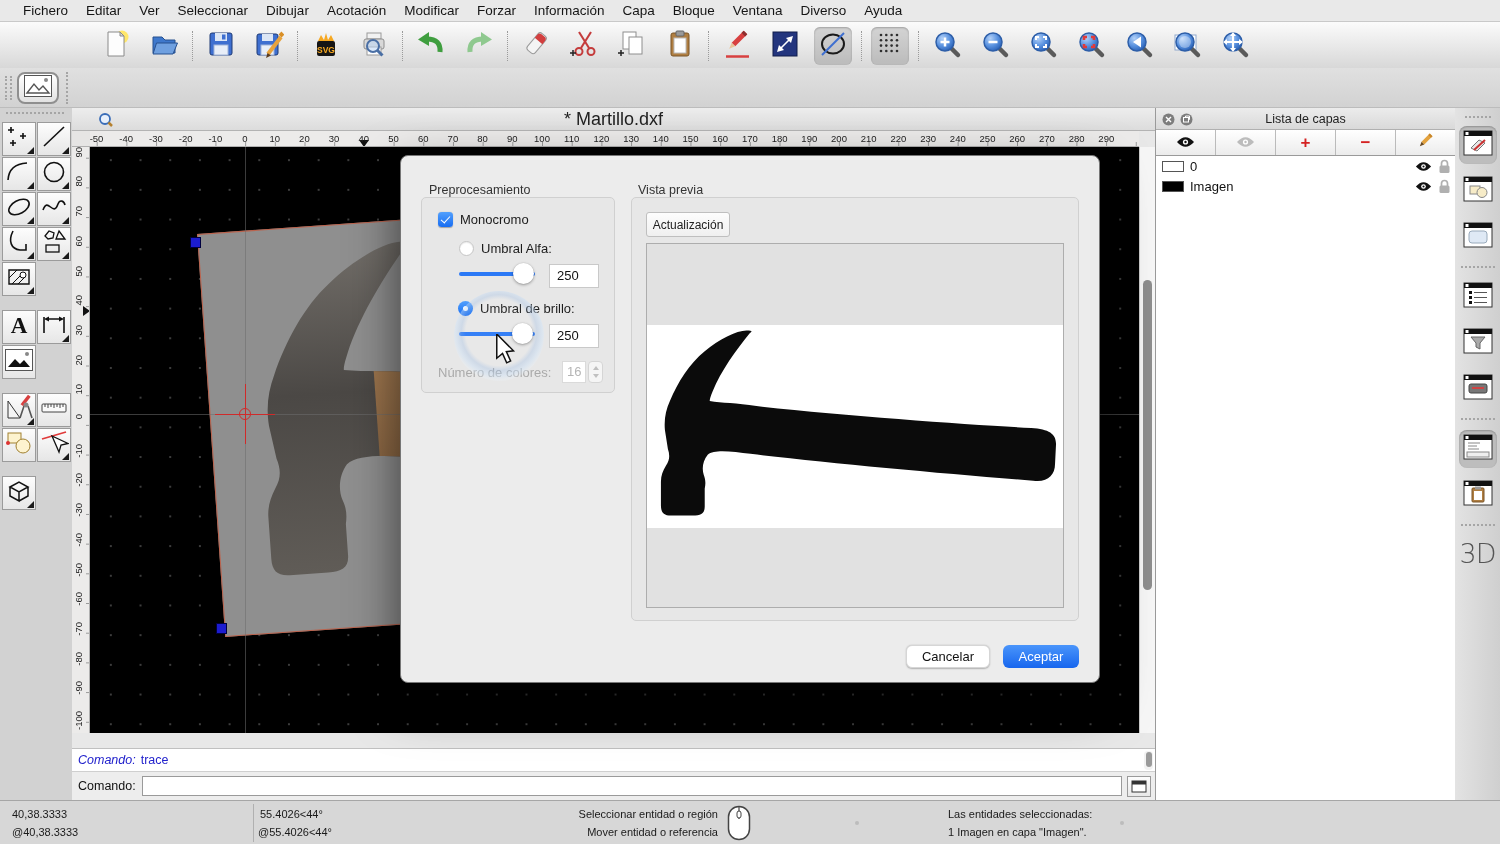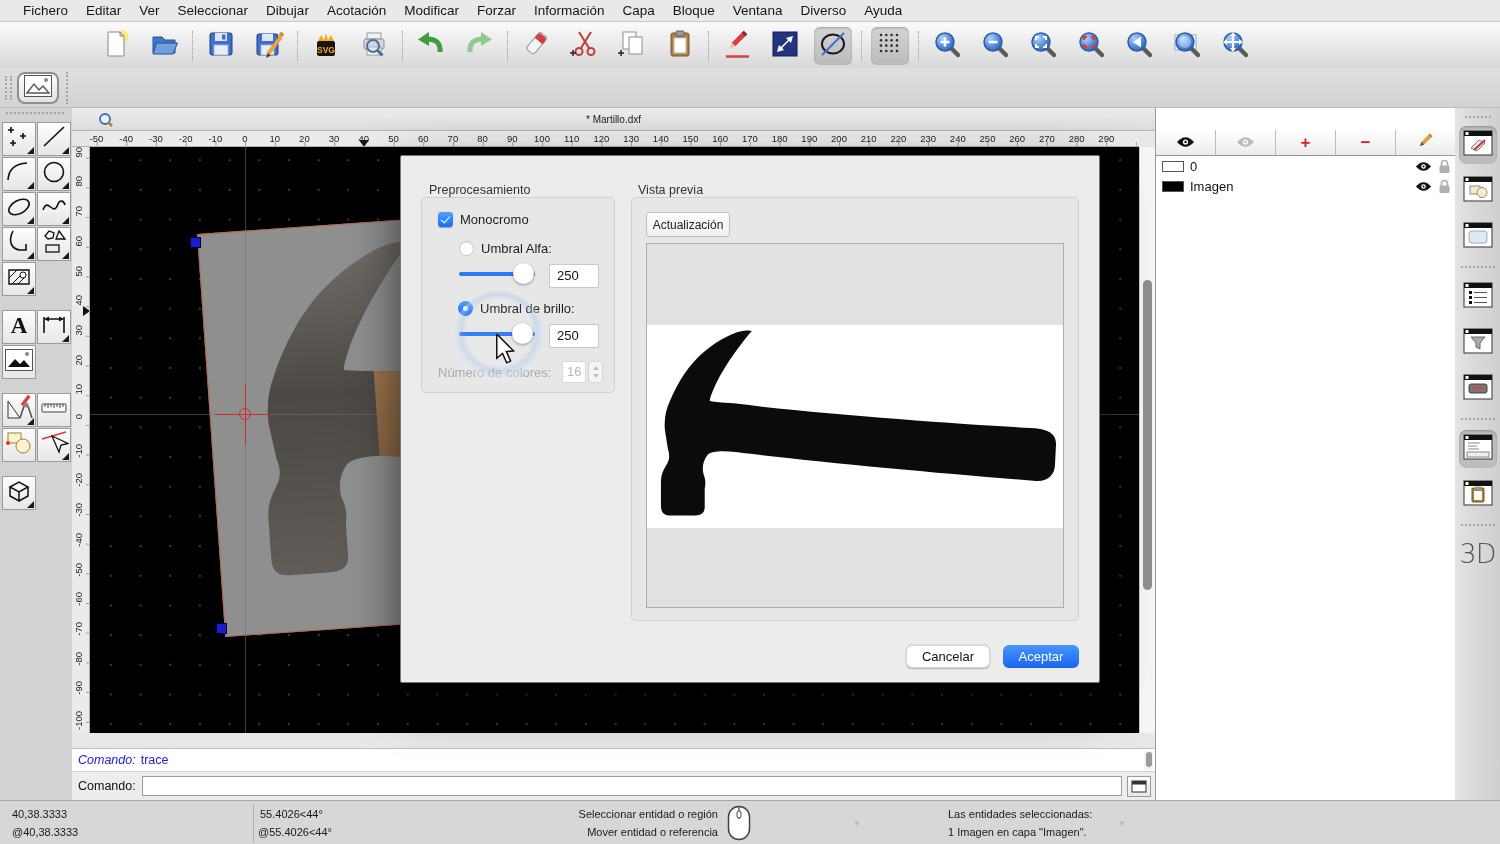--- a/index.html
+++ b/index.html
@@ -27,21 +27,21 @@
   #palette{position:absolute;left:0;top:108px;width:72px;height:692px;background:#d2d2d2}
   #palette-handle{position:absolute;left:6px;top:4px;width:58px;border-top:2px dotted #a5a5a5}
   .pal-btn{position:absolute;width:34px;height:34px;background:linear-gradient(#fdfdfd,#e6e6e6);
            border:1px solid #9b9b9b;display:flex;align-items:center;justify-content:center}
   .pal-btn.sub:after{content:"";position:absolute;right:1px;bottom:1px;
            border-left:7px solid transparent;border-bottom:7px solid #1a1a1a}
   
   #docwin{position:absolute;left:72px;top:108px;width:1083px;height:692px;background:#e8e8e8}
   #doc-titlebar{position:absolute;left:0;top:0;width:1083px;height:23px;background:linear-gradient(#ededed,#dcdcdc);
                 border-bottom:1px solid #b3b3b3;display:flex;align-items:center;justify-content:center}
-  #doc-title{font-size:10px;color:#222}
+  #doc-title{font-size:18px;color:#222}
   #doc-icon{position:absolute;left:26px;top:4px}
   #hruler{position:absolute;left:18px;top:23px;width:1049px;height:16px;background:#ecebea;border-bottom:1px solid #b0b0b0;overflow:hidden;
           background-image:repeating-linear-gradient(to right,transparent 0 28.7px,#9a9a9a 28.7px 29.7px);
           background-size:29.7px 4px;background-repeat:repeat-x;background-position:-22px bottom}
   #vruler{position:absolute;left:0;top:39px;width:18px;height:586px;background:#ecebea;border-right:1px solid #b0b0b0;overflow:hidden;
           background-image:repeating-linear-gradient(to bottom,transparent 0 28.7px,#9a9a9a 28.7px 29.7px);
           background-size:4px 29.7px;background-repeat:repeat-y;background-position:14px -18px}
   #ruler-corner{position:absolute;left:0;top:23px;width:18px;height:16px;background:#e6e5e4;border-bottom:1px solid #b0b0b0}
   .hlab{position:absolute;top:2px;font-size:9.5px;color:#222;transform:translateX(-50%);white-space:nowrap}
   .vlab{position:absolute;left:1px;font-size:9.5px;color:#222;writing-mode:vertical-rl;transform:rotate(180deg);white-space:nowrap}
@@ -106,21 +106,21 @@
   #statusbar{position:absolute;left:0;top:800px;width:1500px;height:44px;background:#d7d7d7;border-top:1px solid #a6a6a6;font-size:11px;color:#1a1a1a}
   #statusbar .line1{position:absolute;top:7px}
   #statusbar .line2{position:absolute;top:25px}
   #sb-div1{position:absolute;left:253px;top:3px;height:38px;border-left:1px solid #b0b0b0}
   #sb-hints{position:absolute;left:450px;top:0;width:268px;text-align:right}
   #sb-mouse{position:absolute;left:727px;top:4px}
   #sb-sel{position:absolute;left:948px;top:0}
   .sb-dot{position:absolute;top:20px;width:4px;height:4px;border-radius:2px;background:#bcbcbc}
   
   #dialog{position:absolute;left:400px;top:155px;width:700px;height:528px;background:#ececec;border:1px solid #777;
-          border-radius:2px;box-shadow:0 18px 50px rgba(0,0,0,.6);z-index:40;font-size:13px;color:#1c1c1c}
+          border-radius:8px;box-shadow:0 18px 50px rgba(0,0,0,.6);z-index:40;font-size:13px;color:#1c1c1c}
   .group-title{position:absolute;font-size:12.5px;color:#333}
   .groupbox{position:absolute;background:#e7e7e7;border:1px solid #d0d0d0;border-radius:5px}
   #chk-mono{position:absolute;left:37px;top:56px;width:15px;height:15px;border-radius:3.5px;
             background:linear-gradient(#52a0fd,#176df2);box-shadow:0 0.5px 1px rgba(0,0,0,.3)}
   #chk-mono:after{content:"";position:absolute;left:4.5px;top:2px;width:4px;height:8px;border:solid #fff;border-width:0 1.8px 1.8px 0;transform:rotate(42deg)}
   .radio{position:absolute;width:15px;height:15px;border-radius:50%}
   .radio.off{background:#fff;border:1px solid #c5c5c5;box-shadow:inset 0 1px 1px rgba(0,0,0,.08)}
   .radio.on{background:linear-gradient(#52a0fd,#176df2)}
   .radio.on:after{content:"";position:absolute;left:5px;top:5px;width:5px;height:5px;border-radius:50%;background:#fff}
   .dlg-label{position:absolute;white-space:nowrap}
@@ -611,20 +611,32 @@
       <div id="cmd-detach">
           <svg width="16" height="13" viewBox="0 0 16 13">
             <rect x="1" y="1" width="14" height="11" fill="#fff" stroke="#333"></rect>
             <rect x="1" y="1" width="14" height="3.5" fill="#333"></rect>
           </svg>
         </div>
     </div>
   </div>
 
   <div id="layers">
+    <div id="layers-header">
+      <span id="layers-close"><svg width="13" height="13" viewBox="0 0 13 13">
+            <circle cx="6.5" cy="6.5" r="6" fill="#7d7d7d"></circle>
+            <path d="M4 4l5 5M9 4l-5 5" stroke="#fff" stroke-width="1.4"></path>
+          </svg></span>
+      <span id="layers-detach"><svg width="13" height="13" viewBox="0 0 13 13">
+            <circle cx="6.5" cy="6.5" r="6" fill="#7d7d7d"></circle>
+            <rect x="3.5" y="4.5" width="5" height="4.5" fill="none" stroke="#fff"></rect>
+            <path d="M5.5 4.5v-1.5h4v3.5h-1.5" fill="none" stroke="#fff"></path>
+          </svg></span>
+      <span id="layers-title">Lista de capas</span>
+    </div>
     <div id="layers-toolbar">
         <div class="ltb">
           <span><svg width="19" height="12" viewBox="0 0 19 12">
               <path d="M1 6Q9.5-3.5 18 6 9.5 15.5 1 6Z" fill="#111"></path>
               <circle cx="9.5" cy="6" r="2.6" fill="#fff"></circle>
               <circle cx="9.5" cy="6" r="1.2" fill="#111"></circle>
             </svg></span>
         </div>
         <div class="ltb">
           <span><svg width="19" height="12" viewBox="0 0 19 12">

